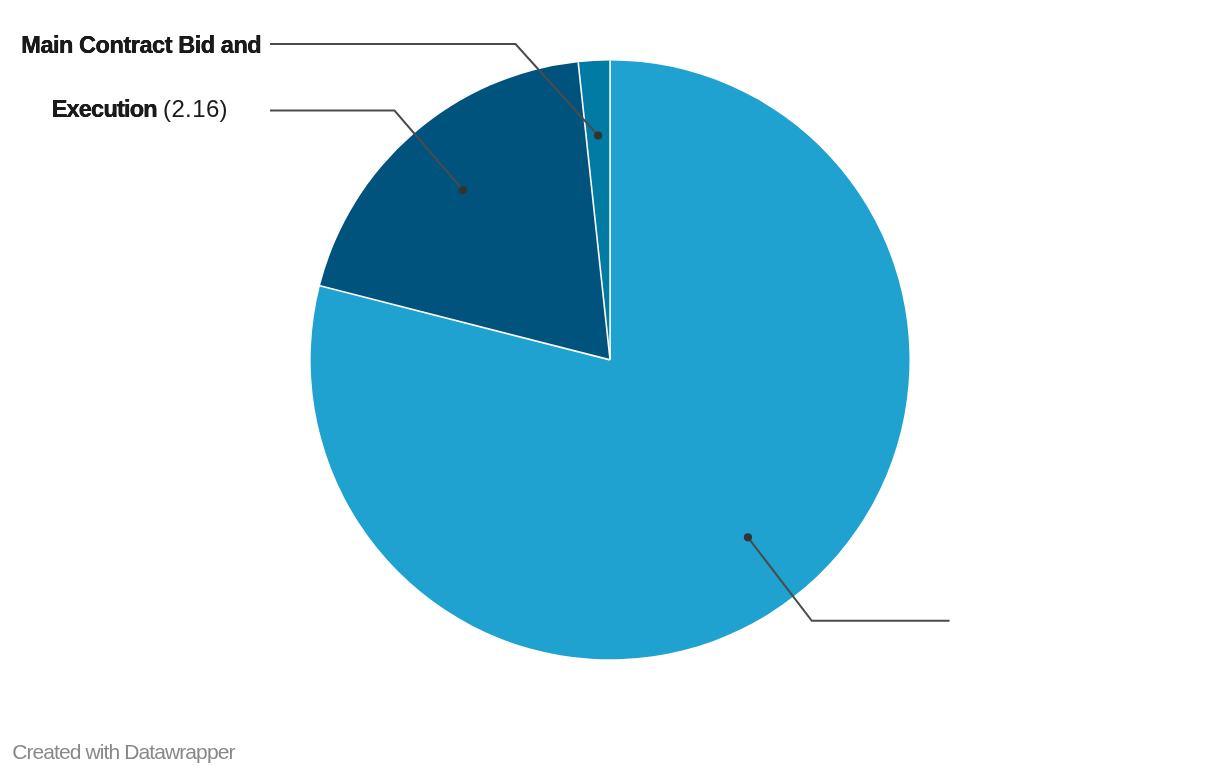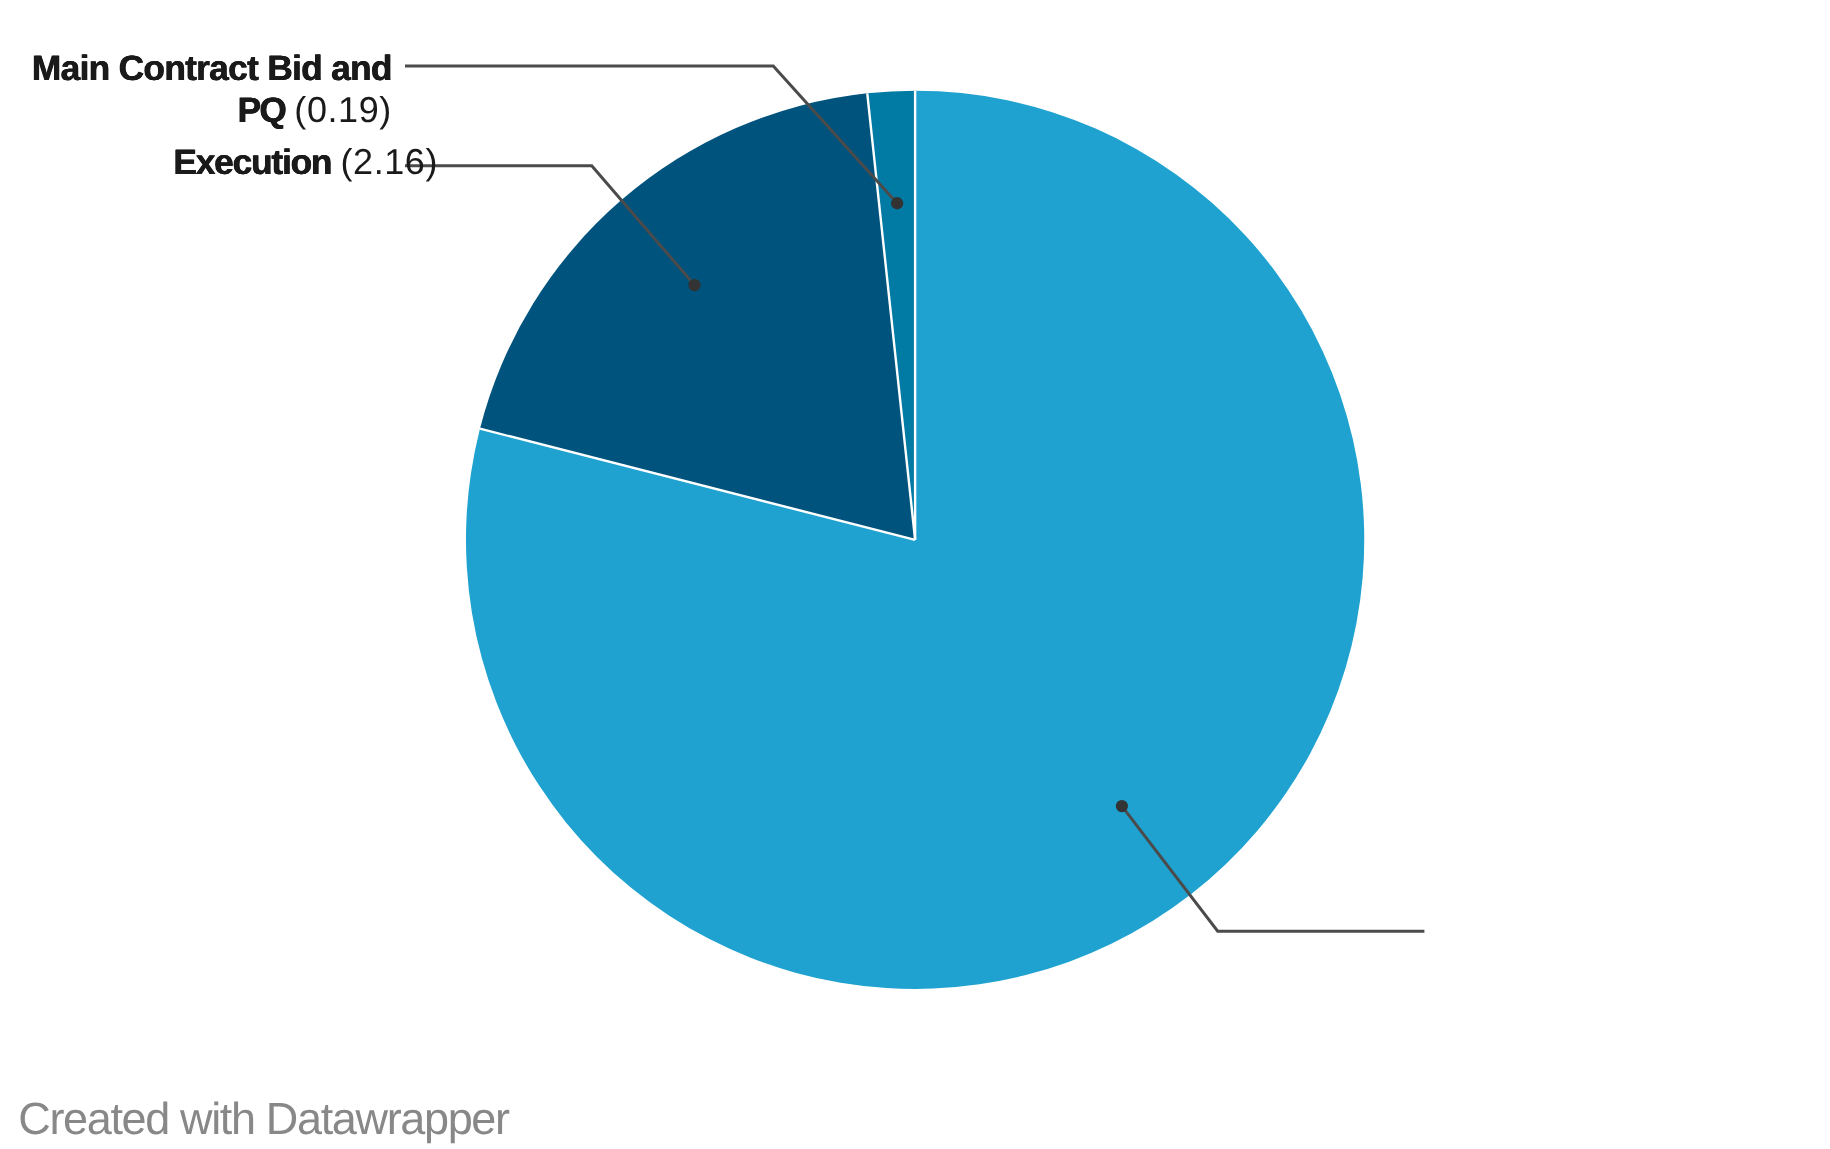--- a/index.html
+++ b/index.html
@@ -7,22 +7,22 @@
   body{width:1220px;height:766px;background:#ffffff;font-family:"Liberation Sans",sans-serif;overflow:hidden;}
   #stage{position:relative;width:1220px;height:766px;}
   svg.chart{position:absolute;left:0;top:0;width:1220px;height:766px;display:block;}
   .lbl{position:absolute;font-size:24px;line-height:27px;color:#1a1a1a;white-space:nowrap;
        transform:translateZ(0);}
   .lbl .line{line-height:26px;}
   .lbl .gap{display:inline-block;width:6.1px;}
   .lbl .nm{font-weight:700;font-size:23.5px;letter-spacing:-0.45px;
             text-shadow:0.25px 0 0 #1a1a1a,-0.25px 0 0 #1a1a1a;}
   .lbl .vl{font-weight:400;font-size:24px;letter-spacing:0.38px;}
-  .footer{position:absolute;font-size:30px;color:#888888;letter-spacing:-0.9px;
-          transform:translateZ(0);}
+  .footer{position:absolute;font-size:21px;color:#888888;letter-spacing:-0.9px;
+          transform:translateZ(0);margin-top:10px;}
 </style>
 </head>
 <body>
 
 <div id="stage">
   <svg class="chart" viewBox="0 0 1220 766">
     <g id="pie-slices">
         <path d="M 610.08 359.90 L 610.08 60.48 A 299.42 299.42 0 1 1 319.97 285.80 Z" fill="#1fa2d0"></path>
         <path d="M 610.08 359.90 L 319.97 285.80 A 299.42 299.42 0 0 1 578.17 62.19 Z" fill="#00537c"></path>
         <path d="M 610.08 359.90 L 578.17 62.19 A 299.42 299.42 0 0 1 610.08 60.48 Z" fill="#027ba4"></path>
@@ -39,22 +39,21 @@
       </g>
     <g id="leader-dots" fill="#333333">
         <circle cx="747.92" cy="537.37" r="4.1"></circle>
         <circle cx="462.97" cy="190.03" r="4.1"></circle>
         <circle cx="598.09" cy="135.51" r="4.1"></circle>
       </g>
   </svg>
 
   <div class="lbl" style="right:958.8px;top:31.5px;text-align:right;">
     <div class="line"><span class="nm">Main Contract Bid and</span></div>
-    <div class="line" style="margin-top:1.1px;"><span class="nm" style="letter-spacing:-1.1px;">PQ</span><span class="gap"></span><span class="vl">(0.19)</span></div>
   </div>
 
-  <div class="lbl" style="right:928px;top:95.3px;text-align:center;">
+  <div class="lbl" style="right:992px;top:95.3px;text-align:center;">
     <span class="nm" style="letter-spacing:-0.78px;">Execution</span><span class="gap"></span><span class="vl">(2.16)</span>
   </div>
 
 
   <div class="footer" style="left:12.2px;top:730.2px;">Created with Datawrapper</div>
 </div>
 
 </body></html>

